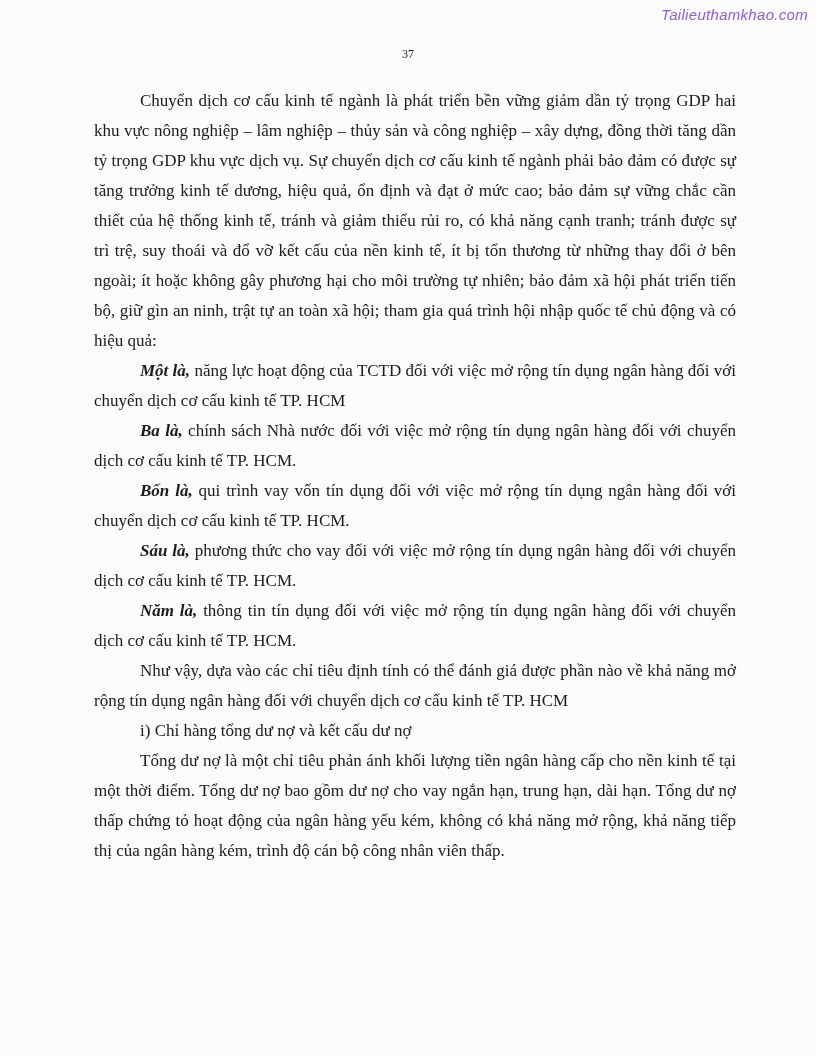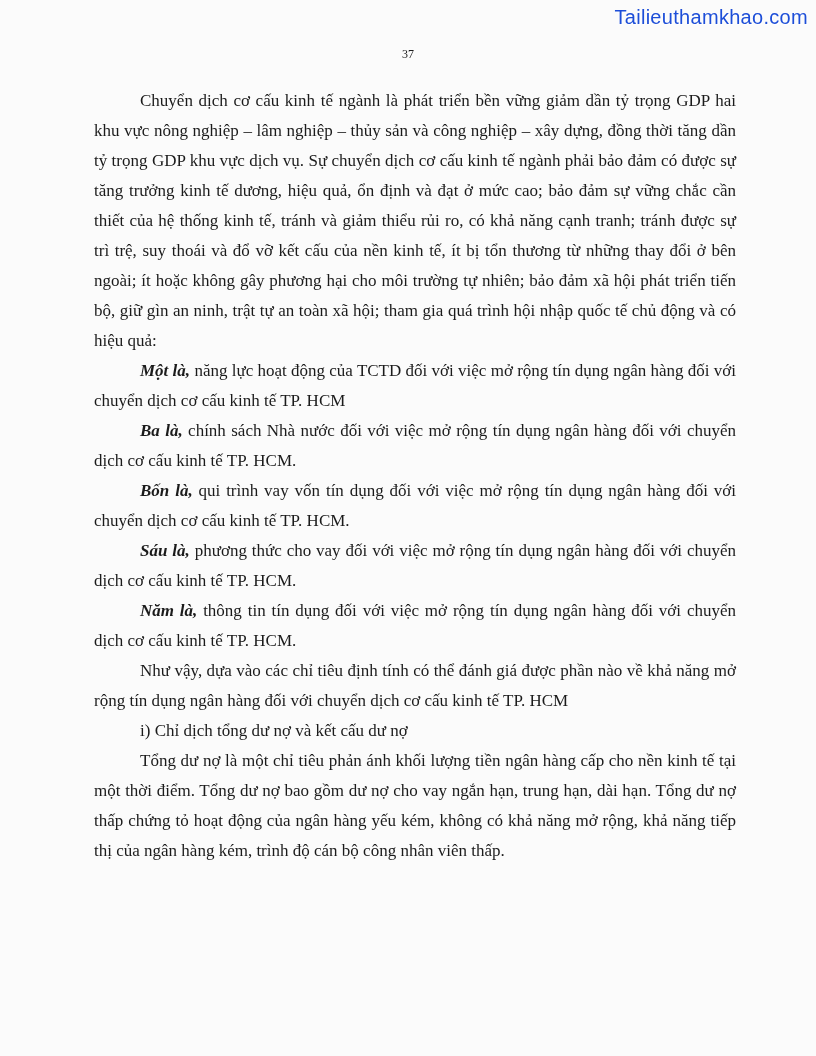--- a/index.html
+++ b/index.html
@@ -16,24 +16,25 @@
     background: #fbfbfb;
     overflow: hidden;
     font-family: "Liberation Serif", "DejaVu Serif", serif;
     color: #1b1b1b;
   }
   .watermark {
     position: absolute;
     top: 6px;
     right: 8px;
     font-family: "Liberation Sans", "DejaVu Sans", sans-serif;
-    font-size: 20px;
+    font-size: 15px;
     letter-spacing: 0.3px;
-    color: #1d4ed8;
+    color: #8b5cf6;
     text-shadow: 1px 1px 0 #ffffff;
+    font-style: italic;
   }
   .page-number {
     position: absolute;
     top: 47px;
     left: 0;
     width: 100%;
     text-align: center;
     font-size: 12px;
   }
   .content {
@@ -84,18 +85,18 @@
 
     <p><span class="lead">Bốn là,</span><span> qui trình vay vốn tín dụng đối với việc mở rộng tín dụng ngân hàng đối với chuyển dịch cơ cấu kinh tế TP. HCM.</span></p>
 
     <p><span class="lead">Sáu là,</span><span> phương thức cho vay đối với việc mở rộng tín dụng ngân hàng đối với chuyển dịch cơ cấu kinh tế TP. HCM.</span></p>
 
     <p><span class="lead">Năm là,</span><span> thông tin tín dụng đối với việc mở rộng tín dụng ngân hàng đối với chuyển dịch cơ cấu kinh tế TP. HCM.</span></p>
 
     <p><span>Như vậy, dựa vào các chỉ tiêu định tính có thể đánh giá được phần nào về khả năng mở rộng tín dụng ngân hàng đối với chuyển dịch cơ cấu kinh tế TP. HCM</span></p>
 
 
-    <p class="no-justify">i) Chỉ dịch tổng dư nợ và kết cấu dư nợ</p>
+    <p class="no-justify">i) Chỉ hàng tổng dư nợ và kết cấu dư nợ</p>
 
     <p><span>Tổng dư nợ là một chỉ tiêu phản ánh khối lượng tiền ngân hàng cấp cho nền kinh tế tại một thời điểm. Tổng dư nợ bao gồm dư nợ cho vay ngắn hạn, trung hạn, dài hạn. Tổng dư nợ thấp chứng tỏ hoạt động của ngân hàng yếu kém, không có khả năng mở rộng, khả năng tiếp thị của ngân hàng kém, trình độ cán bộ công nhân viên thấp.</span></p>
 
   </div>
 </div>
 
 </body></html>

